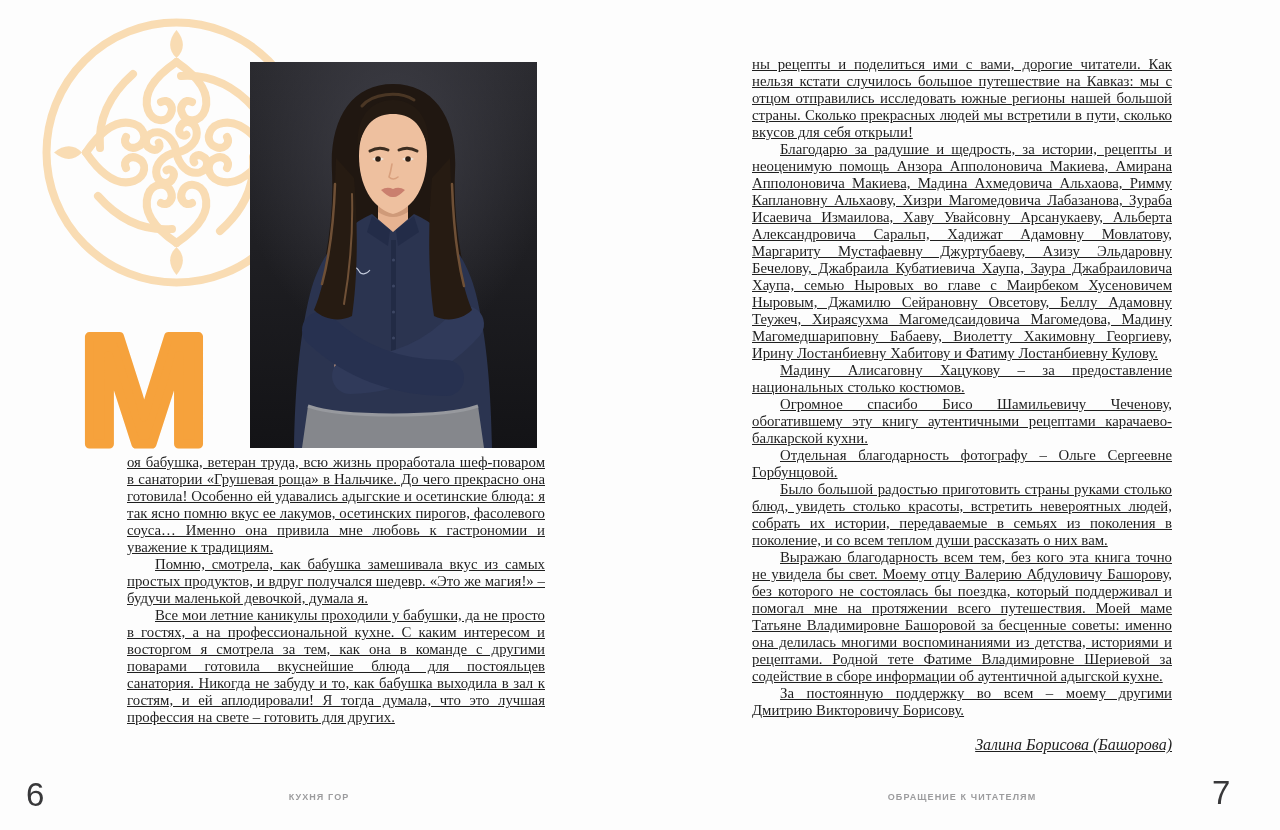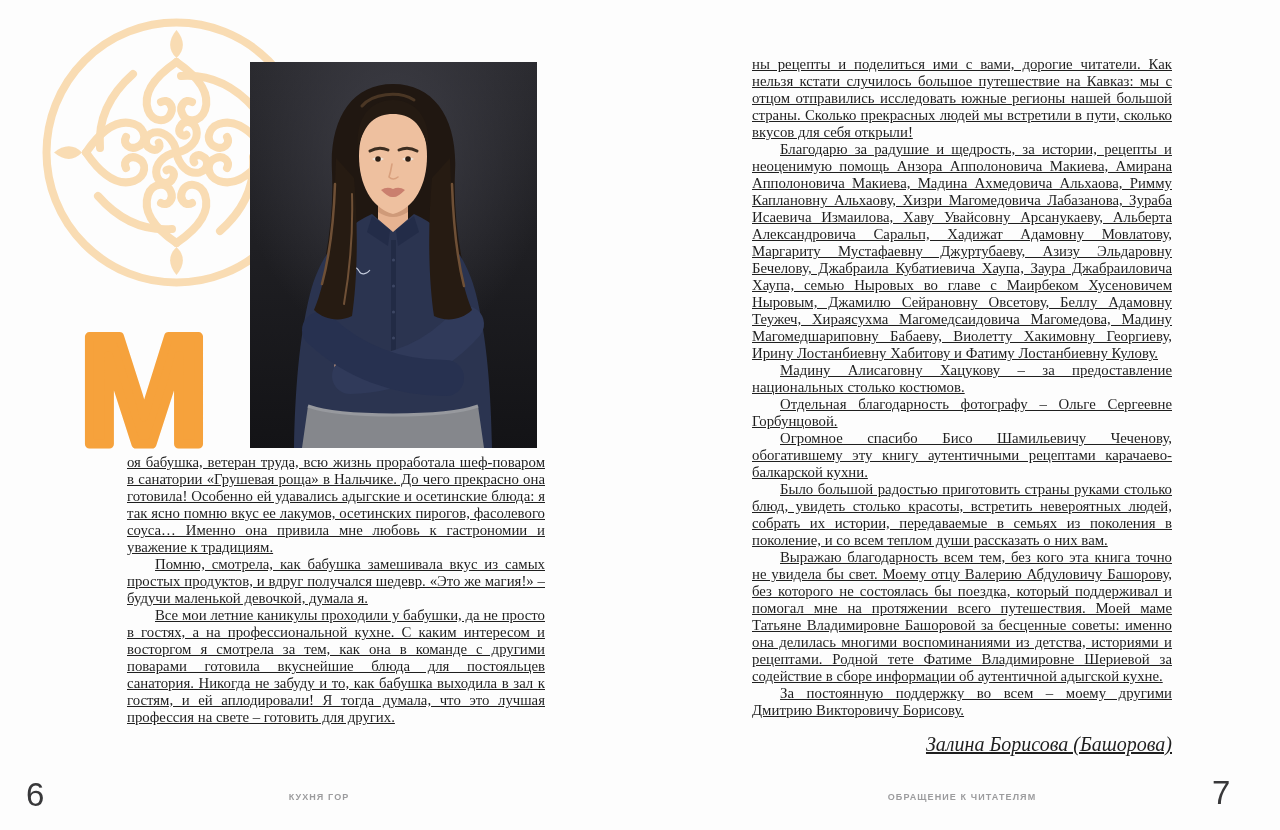--- a/index.html
+++ b/index.html
@@ -12,21 +12,21 @@
   .ornament{position:absolute;left:38px;top:14px;width:277px;height:277px;}
   .photo{position:absolute;left:250px;top:62px;width:287px;height:386px;margin:0;}
   .photo svg{display:block;width:100%;height:100%;}
   .dropcap{position:absolute;left:70px;top:312px;width:148px;height:140px;overflow:visible;}
   .textcol{position:absolute;font-size:14.8px;line-height:17px;text-align:justify;
            hyphens:auto;text-decoration:underline;-webkit-hyphens:auto;}
   .textcol-left{left:127px;top:454px;width:418px;}
   .textcol-right{left:752px;top:56px;width:420px;}
   .para{margin:0;text-indent:28px;}
   .para:first-child{text-indent:0;}
-  .signature{margin:17px 0 0 0;text-align:right;font-style:italic;font-size:20px;}
+  .signature{margin:17px 0 0 0;text-align:right;font-style:italic;font-size:16px;}
   .folio{position:absolute;font-family:"Liberation Sans","DejaVu Sans",sans-serif;
          font-weight:300;font-size:33px;color:#38383a;}
   .folio-left{left:26px;top:776px;}
   .folio-right{left:1212px;top:774px;}
   .running{position:absolute;top:792px;font-family:Liberation Sans, sans-serif;
            font-size:9px;font-weight:700;letter-spacing:1.1px;color:#9c9c9e;text-align:center;}
   .running-left{left:110px;width:418px;}
   .running-right{left:752px;width:420px;}
 </style>
 </head>
@@ -157,22 +157,22 @@
     <div class="folio folio-left">6</div>
     <div class="running running-left">КУХНЯ ГОР</div>
   </section>
 
   <section>
     <div class="textcol textcol-right">
       <div>
           <p class="para">ны рецепты и поделиться ими с вами, дорогие читатели. Как нельзя кстати случилось большое путешествие на Кавказ: мы с отцом отправились исследовать южные регионы нашей большой страны. Сколько прекрасных людей мы встретили в пути, сколько вкусов для себя открыли!</p>
           <p class="para">Благодарю за радушие и щедрость, за истории, рецепты и неоценимую помощь Анзора Апполоновича Макиева, Амирана Апполоновича Макиева, Мадина Ахмедовича Альхаова, Римму Каплановну Альхаову, Хизри Магомедовича Лабазанова, Зураба Исаевича Измаилова, Хаву Увайсовну Арсанукаеву, Альберта Александровича Саральп, Хадижат Адамовну Мовлатову, Маргариту Мустафаевну Джуртубаеву, Азизу Эльдаровну Бечелову, Джабраила Кубатиевича Хаупа, Заура Джабраиловича Хаупа, семью Ныровых во главе с Маирбеком Хусеновичем Ныровым, Джамилю Сейрановну Овсетову, Беллу Адамовну Теужеч, Хираясухма Магомедсаидовича Магомедова, Мадину Магомедшариповну Бабаеву, Виолетту Хакимовну Георгиеву, Ирину Лостанбиевну Хабитову и Фатиму Лостанбиевну Кулову.</p>
           <p class="para">Мадину Алисаговну Хацукову – за предоставление национальных столько костюмов.</p>
+          <p class="para">Огромное спасибо Бисо Шамильевичу Чеченову, обогатившему эту книгу аутентичными рецептами карачаево-балкарской кухни.</p>
           <p class="para">Отдельная благодарность фотографу – Ольге Сергеевне Горбунцовой.</p>
-          <p class="para">Огромное спасибо Бисо Шамильевичу Чеченову, обогатившему эту книгу аутентичными рецептами карачаево-балкарской кухни.</p>
           <p class="para">Было большой радостью приготовить страны руками столько блюд, увидеть столько красоты, встретить невероятных людей, собрать их истории, передаваемые в семьях из поколения в поколение, и со всем теплом души рассказать о них вам.</p>
           <p class="para">Выражаю благодарность всем тем, без кого эта книга точно не увидела бы свет. Моему отцу Валерию Абдуловичу Башорову, без которого не состоялась бы поездка, который поддерживал и помогал мне на протяжении всего путешествия. Моей маме Татьяне Владимировне Башоровой за бесценные советы: именно она делилась многими воспоминаниями из детства, историями и рецептами. Родной тете Фатиме Владимировне Шериевой за содействие в сборе информации об аутентичной адыгской кухне.</p>
           <p class="para">За постоянную поддержку во всем – моему другими Дмитрию Викторовичу Борисову.</p>
         </div>
       <p class="signature">Залина Борисова (Башорова)</p>
     </div>
 
     <div class="running running-right">ОБРАЩЕНИЕ К ЧИТАТЕЛЯМ</div>
     <div class="folio folio-right">7</div>
   </section>

